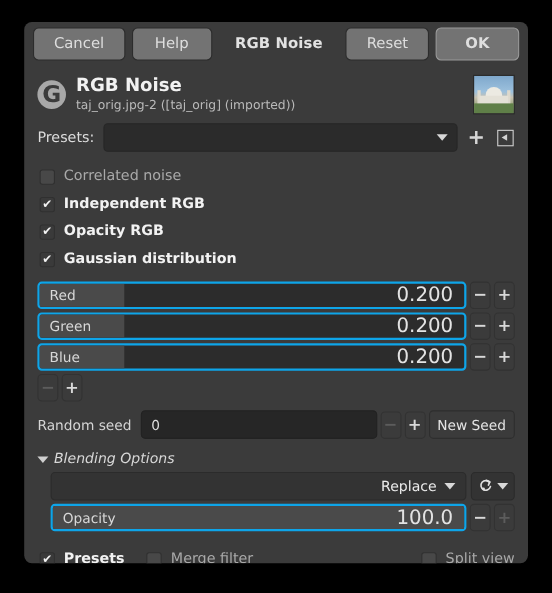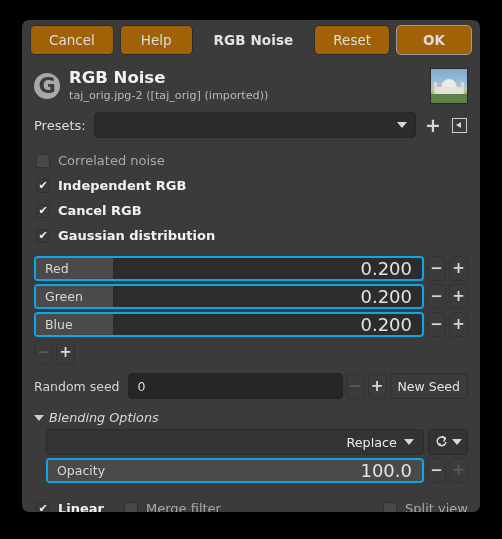--- a/index.html
+++ b/index.html
@@ -24,21 +24,21 @@
   
   .titlebar {
     height: 40px;
     display: flex;
     align-items: center;
     padding: 0 8px;
     gap: 6px;
     flex: none;
   }
   .tbtn {
-    background: #a16207;
+    background: #737373;
     border: 1px solid #2c2c2c;
     border-radius: 5px;
     color: #dedede;
     font-size: 13.5px;
     height: 30px;
     padding: 0 16px;
     display: flex; align-items: center; justify-content: center;
     white-space: nowrap;
     cursor: pointer;
   }
@@ -393,21 +393,21 @@
       <div class="chk-row">
         <span class="chk-box"></span>
         <span class="chk-label">Correlated noise</span>
       </div>
       <div class="chk-row on">
         <span class="chk-box on">✔</span>
         <span class="chk-label">Independent RGB</span>
       </div>
       <div class="chk-row on">
         <span class="chk-box on">✔</span>
-        <span class="chk-label">Cancel RGB</span>
+        <span class="chk-label">Opacity RGB</span>
       </div>
       <div class="chk-row on">
         <span class="chk-box on">✔</span>
         <span class="chk-label">Gaussian distribution</span>
       </div>
     </div>
 
     <div class="sliders">
 
       <div class="srow">
@@ -486,21 +486,21 @@
           <div class="sval">100.0</div>
         </div>
         <div class="step">−</div>
         <div class="step dim">+</div>
       </div>
     </div>
 
     <div class="footer">
       <div class="chk-row on">
         <span class="chk-box on">✔</span>
-        <span class="chk-label">Linear</span>
+        <span class="chk-label">Presets</span>
       </div>
       <div class="chk-row">
         <span class="chk-box"></span>
         <span class="chk-label">Merge filter</span>
       </div>
       <div class="spacer"></div>
       <div class="chk-row">
         <span class="chk-box"></span>
         <span class="chk-label">Split view</span>
       </div>

